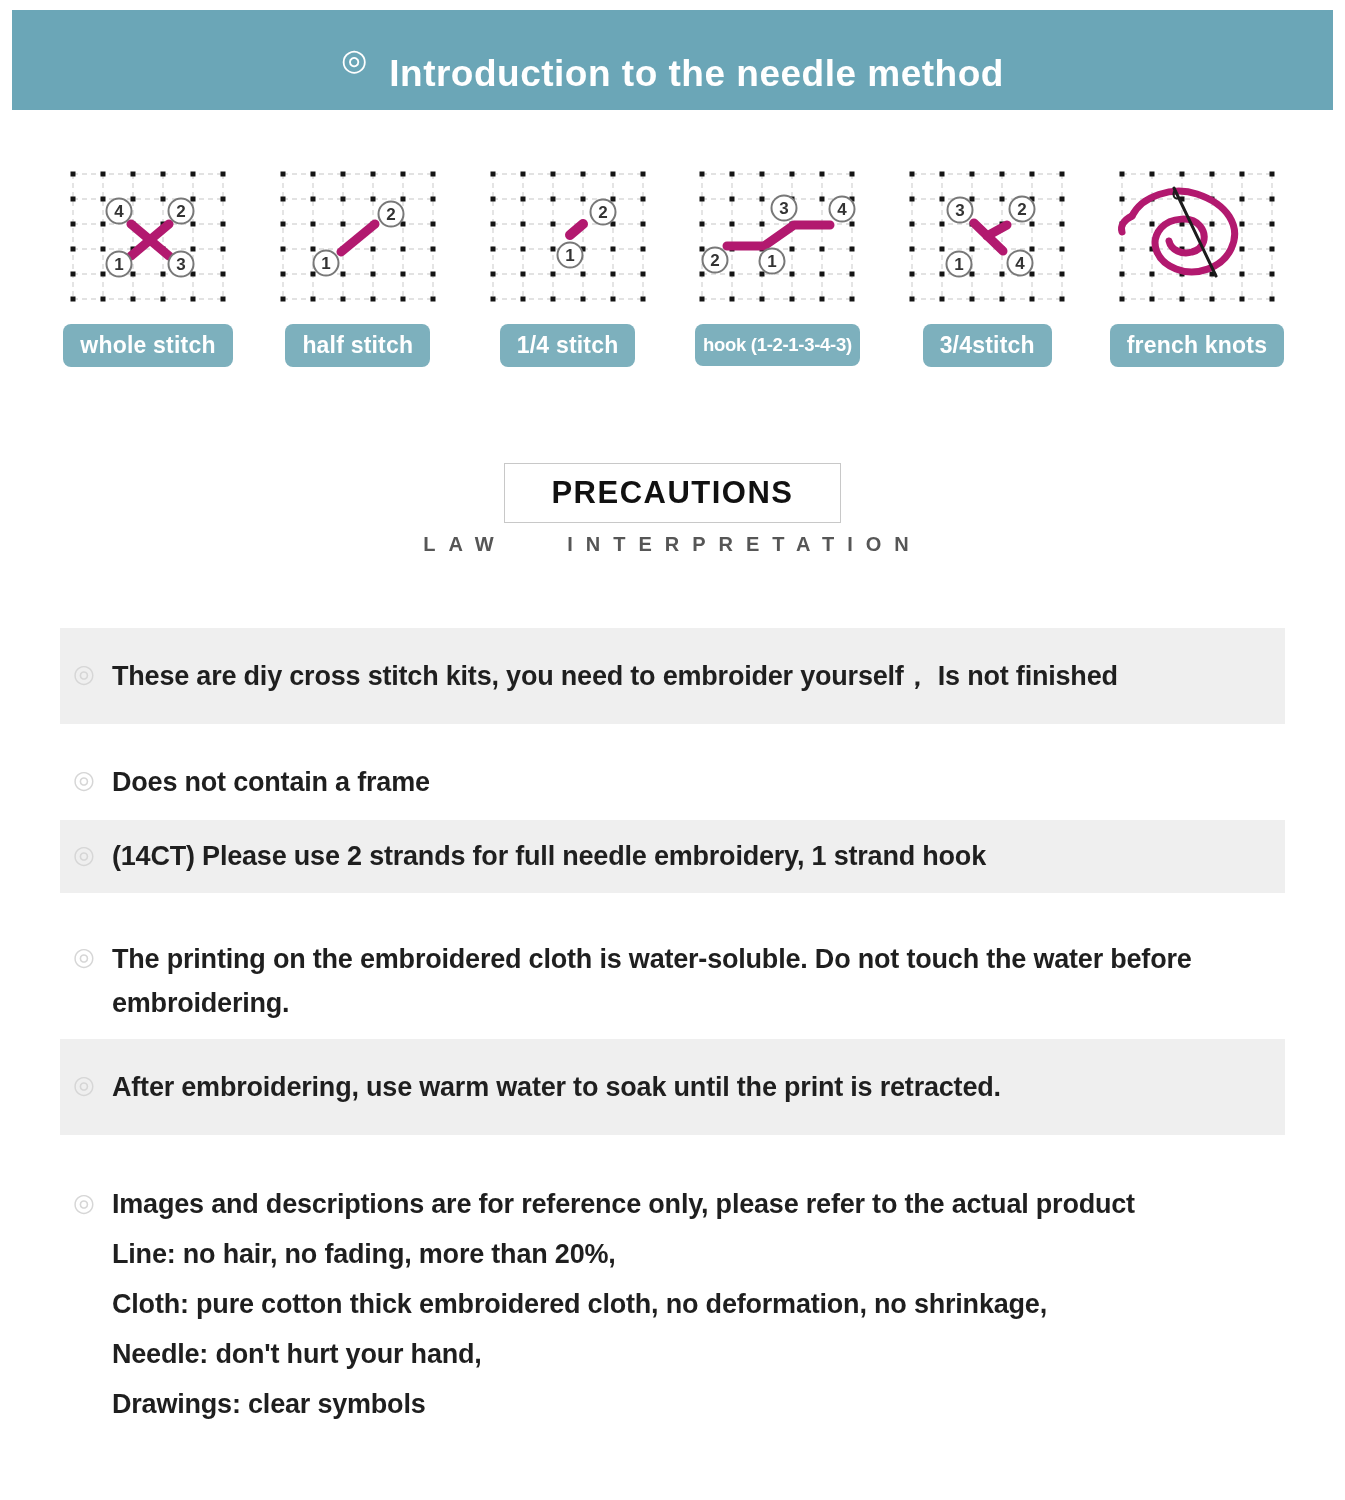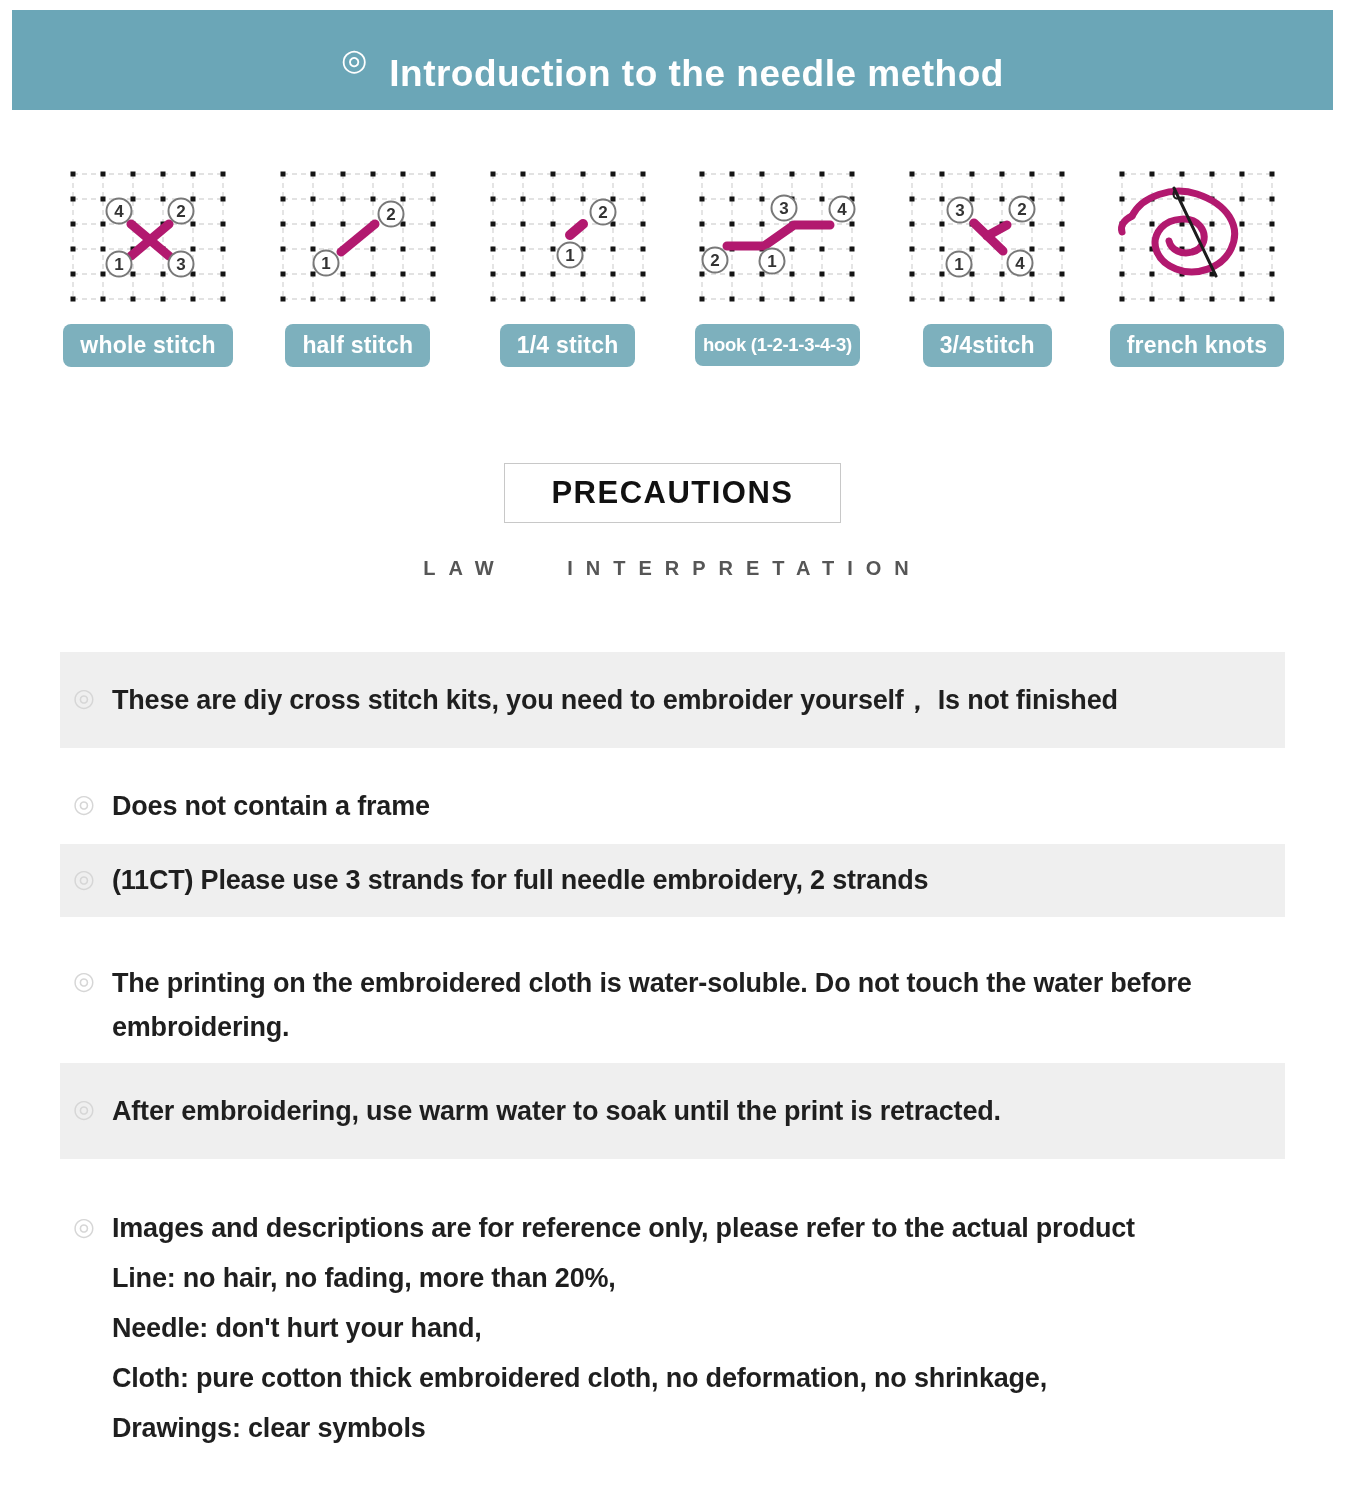--- a/index.html
+++ b/index.html
@@ -37,21 +37,21 @@
     font-size:23px;padding:8px 17px;border-radius:8px;white-space:nowrap;letter-spacing:0.2px;
   }
   .tag.small{font-size:18.5px;padding:10px 8px;letter-spacing:-0.3px;text-align:center;}
 
   
   .prec-box{
     width:fit-content;margin:96px auto 0 auto;border:1px solid var(--box_border);
     padding:11px 46px;font-size:31px;font-weight:bold;color:#111111;letter-spacing:1.5px;
   }
   .law{
-    text-align:center;margin-top:34px;font-size:20px;color:var(--subtitle_gray);
+    text-align:center;margin-top:10px;font-size:20px;color:var(--subtitle_gray);
     font-weight:bold;letter-spacing:13px;word-spacing:42px;
   }
 
   
   .notes{margin-top:72px;}
   .note{
     position:relative;margin:0 60px;padding-left:52px;padding-right:6px;
     font-size:27px;font-weight:bold;color:var(--text_dark);
     line-height:44px;letter-spacing:-0.2px;
   }
@@ -452,33 +452,33 @@
       <div class="note n1 hl">
         <span class="bullet">◎</span>
         <div>These are diy cross stitch kits, you need to embroider yourself， Is not finished</div>
       </div>
       <div class="note n2 plain">
         <span class="bullet">◎</span>
         <div>Does not contain a frame</div>
       </div>
       <div class="note n3 hl multi">
         <span class="bullet">◎</span>
-        <div>(11CT) Please use 3 strands for full needle embroidery, 2 strands</div>
+        <div>(14CT) Please use 2 strands for full needle embroidery, 1 strand hook</div>
       </div>
       <div class="note n4 plain">
         <span class="bullet">◎</span>
         <div>The printing on the embroidered cloth is water-soluble. Do not touch the water before embroidering.</div>
       </div>
       <div class="note n5 hl">
         <span class="bullet">◎</span>
         <div>After embroidering, use warm water to soak until the print is retracted.</div>
       </div>
       <div class="note n6 plain spacious">
         <span class="bullet">◎</span>
         <div>Images and descriptions are for reference only, please refer to the actual product</div>
         <div>Line:  no hair, no fading, more than 20%,</div>
+        <div>Cloth:  pure cotton thick embroidered cloth, no deformation, no shrinkage,</div>
         <div>Needle:  don't hurt your hand,</div>
-        <div>Cloth:  pure cotton thick embroidered cloth, no deformation, no shrinkage,</div>
         <div>Drawings:  clear symbols</div>
       </div>
     </div>
 
 </div>
 
 </body></html>

